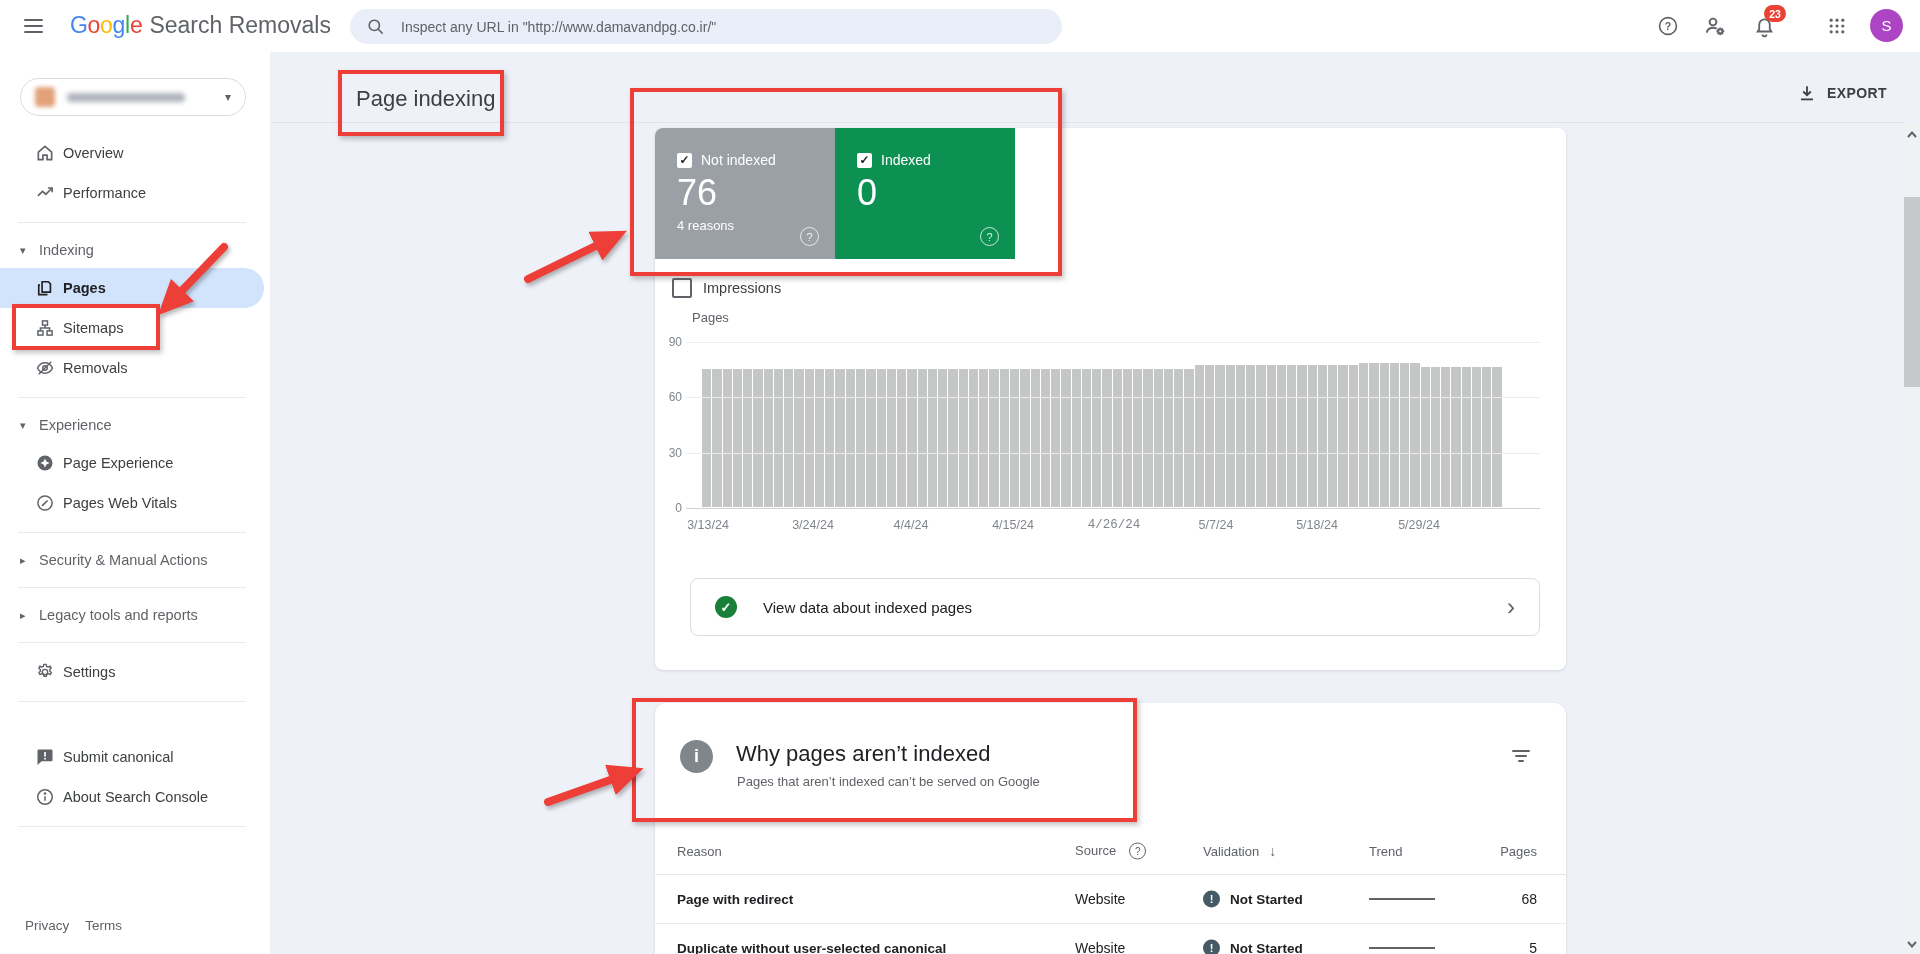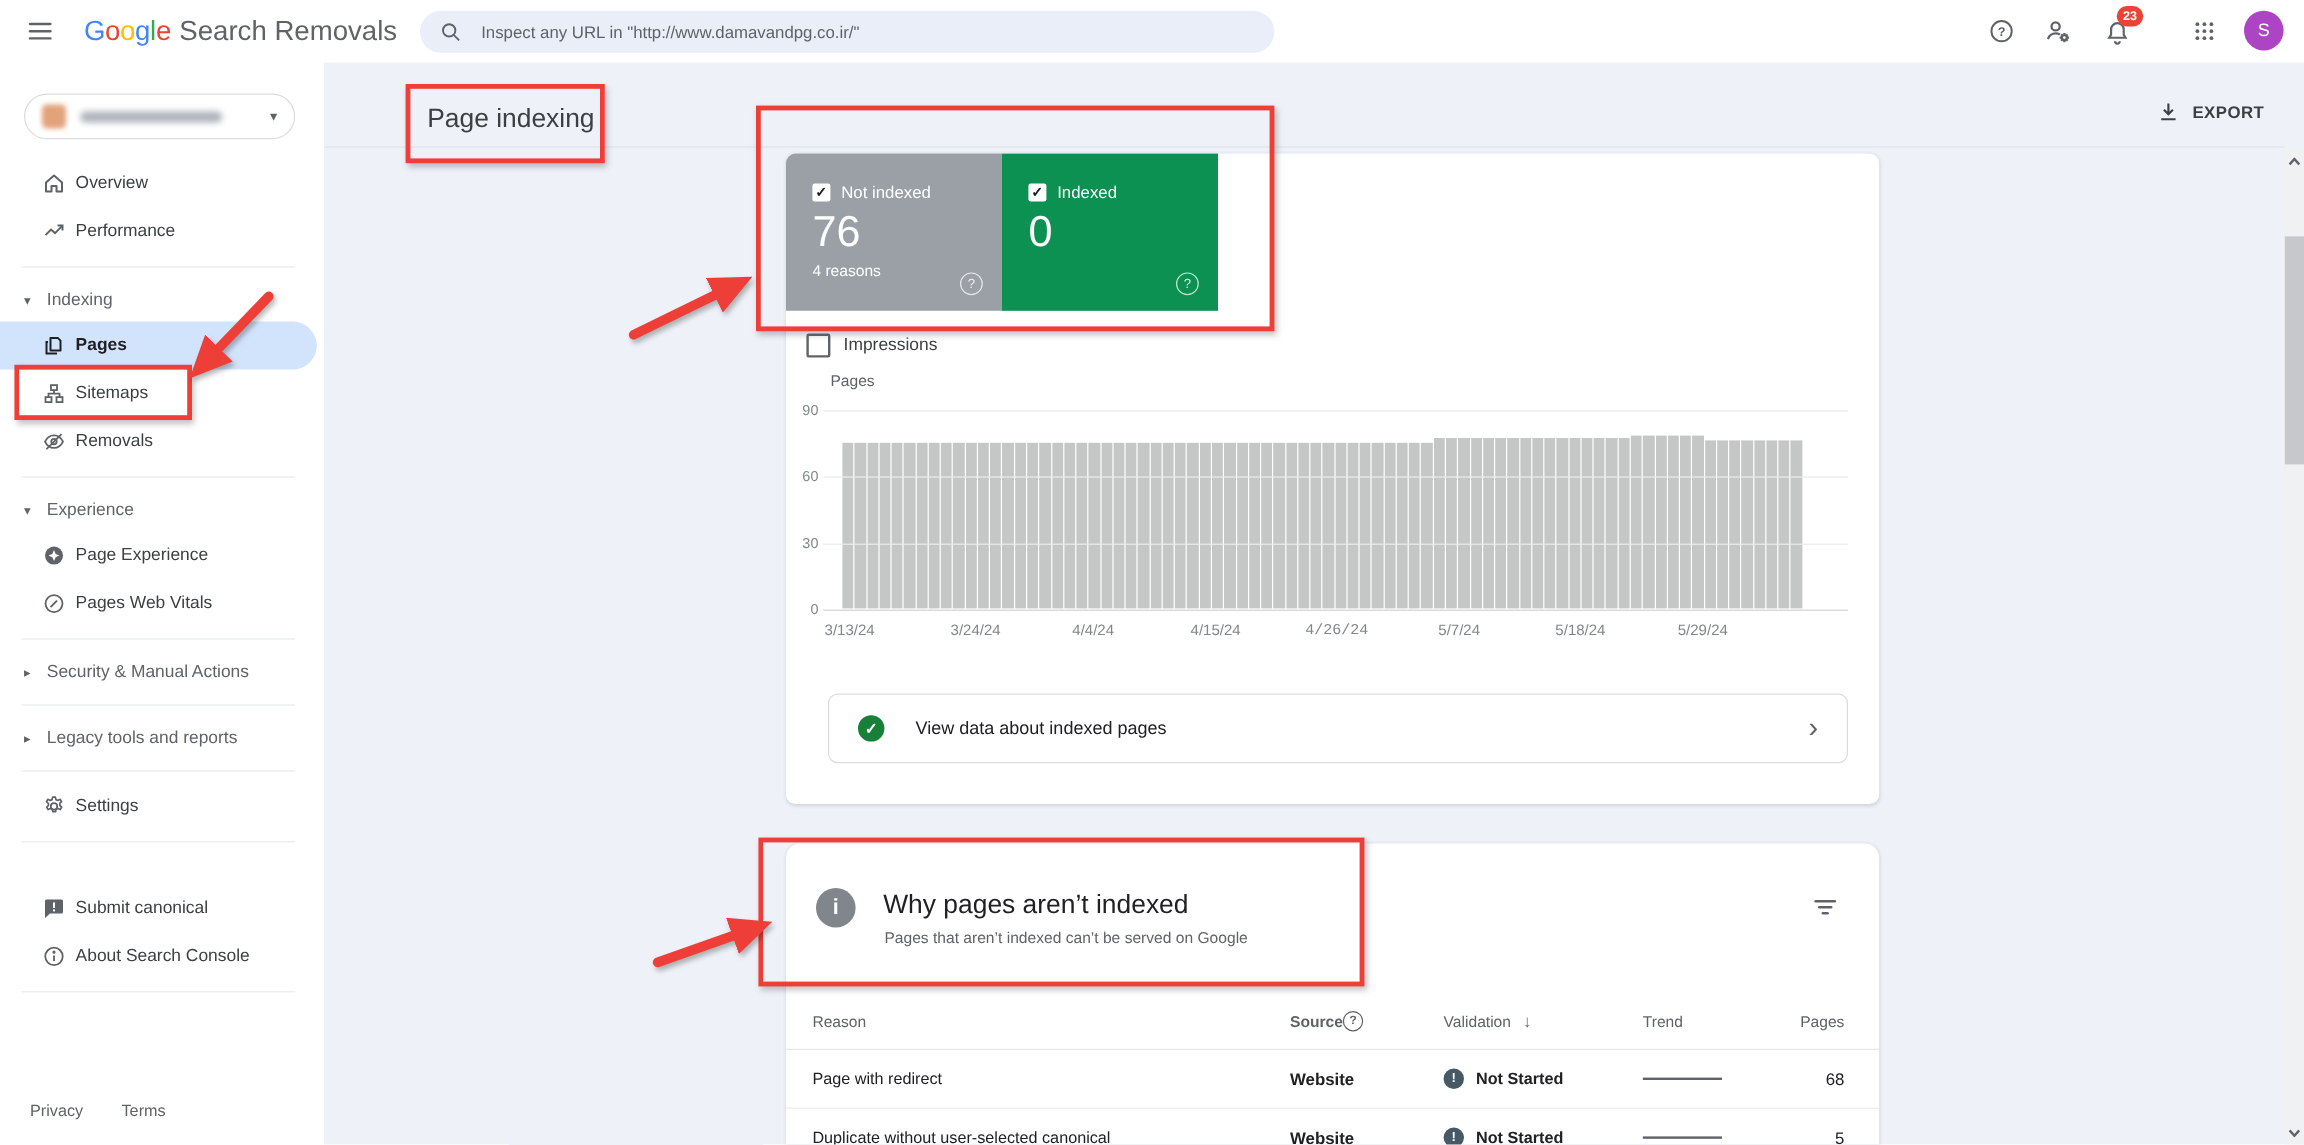--- a/index.html
+++ b/index.html
@@ -34,21 +34,21 @@
   .sb-list{position:absolute;left:0;top:81px;right:6px;}
   .sb-item{height:40px;display:flex;align-items:center;padding-left:35px;font-size:14.5px;color:#3c4043;cursor:pointer;}
   .sb-item .sb-ic{width:20px;height:20px;margin-right:8px;display:inline-flex;color:#5f6368;flex:none;}
   .sb-item .sb-ic svg{width:20px;height:20px;}
   .sb-item.selected{background:#d2e3fc;border-radius:0 24px 24px 0;color:#202124;font-weight:700;}
   .sb-item.selected .sb-ic{color:#202124;}
   .sb-section{height:36px;display:flex;align-items:center;padding-left:20px;font-size:14.5px;color:#5f6368;cursor:pointer;}
   .sb-section .caret{width:12px;font-size:11px;color:#5f6368;margin-right:7px;}
   .sb-divider{border-top:1px solid #e8eaed;margin:9px 18px;}
   .sb-spacer{height:26px;}
-  .sb-footer{position:absolute;left:25px;top:866px;font-size:13.5px;color:#5f6368;display:flex;gap:32px;}
+  .sb-footer{position:absolute;left:25px;top:866px;font-size:13.5px;color:#5f6368;display:flex;gap:16px;}
   .sb-footer span{cursor:pointer;}
 
   
   .main-bg{position:absolute;left:270px;top:52px;right:0;bottom:0;background:#eef1f7;z-index:1;}
   .main-divider{position:absolute;left:270px;right:16px;top:122px;height:1px;background:#dfe3ea;z-index:2;}
   .page-title{position:absolute;left:356px;top:86px;font-size:22px;color:#3c4043;z-index:2;}
   .export-btn{position:absolute;left:1798px;top:84px;display:flex;align-items:center;gap:11px;cursor:pointer;z-index:2;}
   .export-btn .lbl{font-size:14px;font-weight:700;color:#3c4043;letter-spacing:.4px;}
 
   .card{position:absolute;background:#fff;border-radius:8px;box-shadow:0 1px 3px rgba(60,64,67,.16);z-index:2;}
@@ -97,25 +97,25 @@
   .why-title{position:absolute;left:81px;top:38px;font-size:22px;color:#202124;}
   .why-sub{position:absolute;left:82px;top:71px;font-size:13px;color:#5f6368;}
   .filter-icon{position:absolute;left:856px;top:47px;width:20px;height:16px;cursor:pointer;}
   .filter-icon i{display:block;height:2px;background:#5f6368;margin:0 auto 3px auto;border-radius:1px;}
 
   
   .t-head{position:absolute;left:0;right:0;top:125px;height:46px;border-bottom:1px solid #e4e6ea;font-size:13px;color:#5f6368;}
   .t-row{position:absolute;left:0;right:0;height:49px;font-size:14px;color:#202124;border-bottom:1px solid #e8eaed;cursor:pointer;}
   .tc{position:absolute;top:50%;transform:translateY(-50%);white-space:nowrap;}
   .c-reason{left:22px;}
-  .c-source{left:420px;display:flex;align-items:center;gap:0;font-weight:bold;}
+  .c-source{left:420px;display:flex;gap:13px;}
   .c-validation{left:548px;display:flex;align-items:center;gap:10px;}
   .c-trend{left:714px;width:66px;}
   .c-pages{right:29px;text-align:right;}
-  .t-row .c-reason{font-weight:400;font-size:13.5px;}
+  .t-row .c-reason{font-weight:700;font-size:13.5px;}
   .qmark{width:15px;height:15px;border:1.4px solid #5f6368;border-radius:50%;font-size:10px;color:#5f6368;
     display:inline-flex;align-items:center;justify-content:center;}
   .sort-arrow{font-size:14px;color:#5f6368;}
   .val-icon{width:17px;height:17px;border-radius:50%;background:#455a64;color:#fff;font-size:11px;font-weight:700;
     display:inline-flex;align-items:center;justify-content:center;flex:none;}
   .val-text{font-weight:700;font-size:13.5px;color:#202124;}
   .trend-line{display:block;width:66px;height:2px;background:#5f6368;}
 
   
   .scroll-track{position:absolute;left:1904px;top:122px;width:16px;bottom:0;background:#f0f1f2;z-index:3;}

